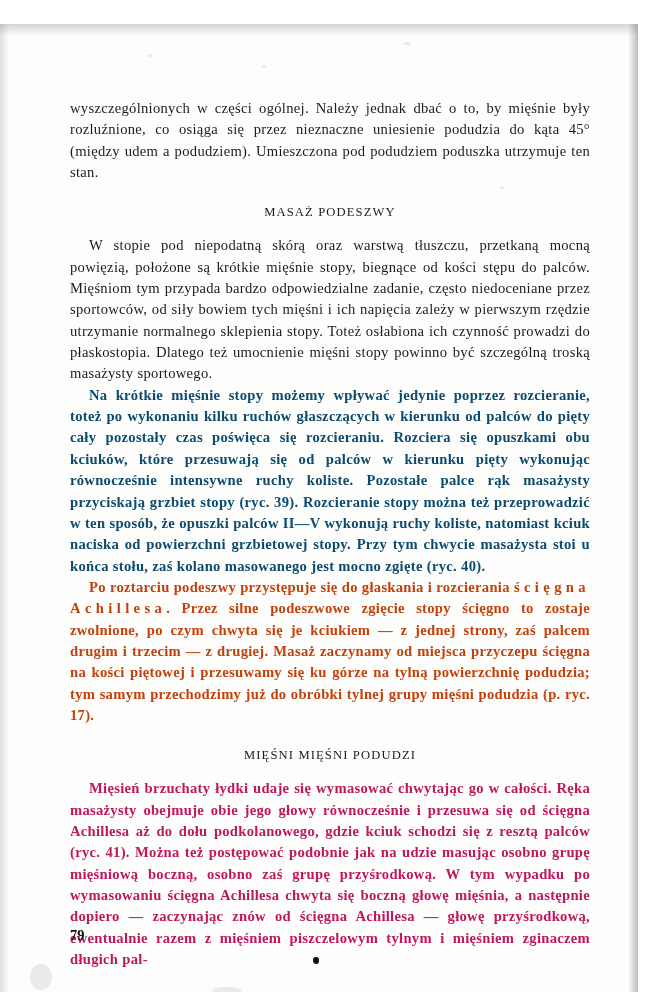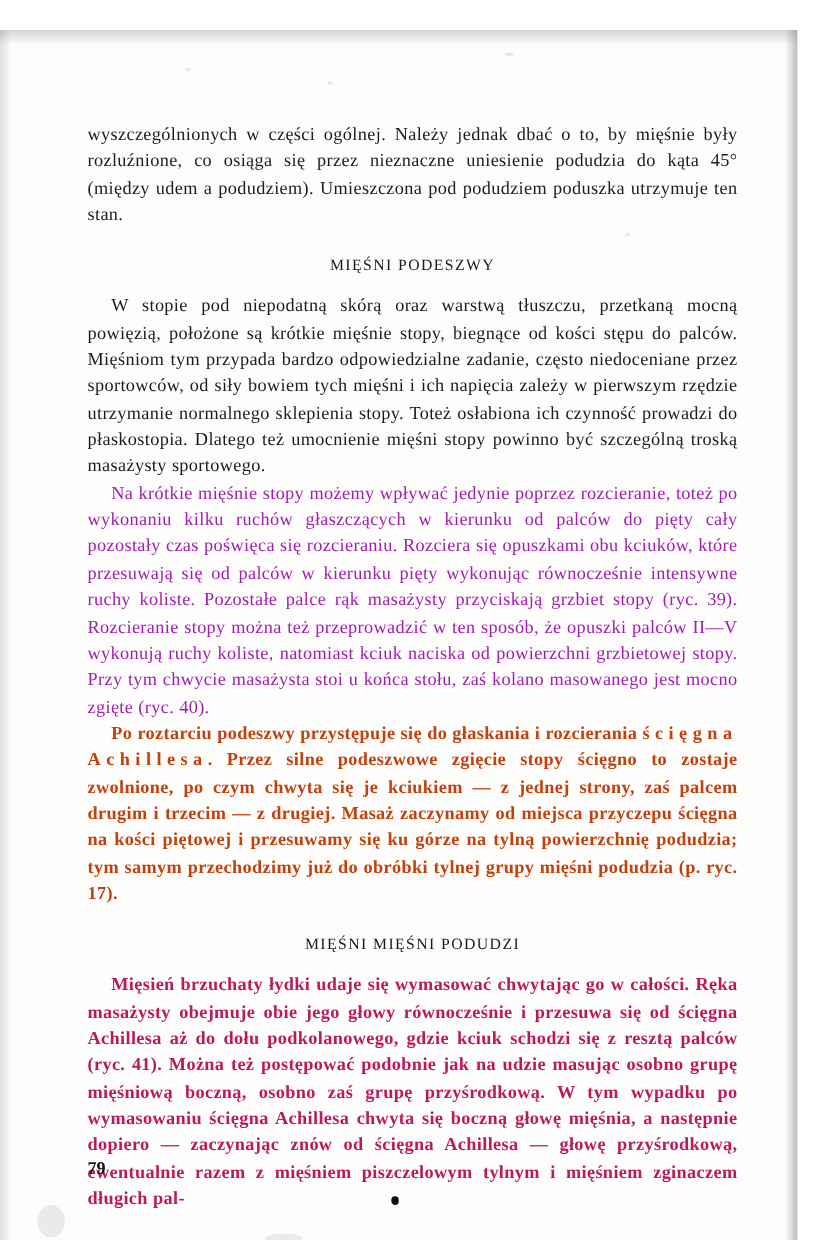--- a/index.html
+++ b/index.html
@@ -59,21 +59,21 @@
     color: #161616;
     letter-spacing: 0.02em;
     word-spacing: 0.01em;
   }
   p.para.indent {
     text-indent: 19px;
   }
 
   
   p.ink-1 { color: #1b1b1b; }
-  p.ink-2 { color: #a21caf; font-weight: 400; }
+  p.ink-2 { color: #0c4a6e; font-weight: 700; }
   p.ink-3 { color: #c2410c; font-weight: 700; }
   p.ink-4 { color: #be185d; font-weight: 700; }
 
   h2.section-heading {
     margin: 0;
     font-size: 12.6px;
     font-weight: 400;
     text-align: center;
     letter-spacing: 0.09em;
     color: #1a1a1a;
@@ -120,21 +120,21 @@
   <div class="scan-speck" style="left:262px; top:41px; width:4px; height:3px;"></div>
   <div class="scan-speck" style="left:500px; top:162px; width:4px; height:3px;"></div>
   <div class="scan-speck" style="left:212px; top:963px; width:30px; height:7px;"></div>
   <div class="scan-speck" style="left:30px; top:940px; width:22px; height:26px;"></div>
 
   <div id="text-column">
 
     <p class="para ink-1">wyszczególnionych w części ogólnej. Należy jednak dbać o to, by mięśnie były rozluźnione, co osiąga się przez nieznaczne uniesienie podudzia do kąta 45° (między udem a podudziem). Umieszczona pod podudziem poduszka utrzymuje ten stan.</p>
 
     <div class="spacer-before-heading"></div>
-    <h2 class="section-heading">MIĘŚNI PODESZWY</h2>
+    <h2 class="section-heading">MASAŻ PODESZWY</h2>
     <div class="spacer-after-heading"></div>
 
     <p class="para indent ink-1">W stopie pod niepodatną skórą oraz warstwą tłuszczu, przetkaną mocną powięzią, położone są krótkie mięśnie stopy, biegnące od kości stępu do palców. Mięśniom tym przypada bardzo odpowiedzialne zadanie, często niedoceniane przez sportowców, od siły bowiem tych mięśni i ich napięcia zależy w pierwszym rzędzie utrzymanie normalnego sklepienia stopy. Toteż osłabiona ich czynność prowadzi do płaskostopia. Dlatego też umocnienie mięśni stopy powinno być szczególną troską masażysty sportowego.</p>
 
     <p class="para indent ink-2">Na krótkie mięśnie stopy możemy wpływać jedynie poprzez rozcieranie, toteż po wykonaniu kilku ruchów głaszczących w kierunku od palców do pięty cały pozostały czas poświęca się rozcieraniu. Rozciera się opuszkami obu kciuków, które przesuwają się od palców w kierunku pięty wykonując równocześnie intensywne ruchy koliste. Pozostałe palce rąk masażysty przyciskają grzbiet stopy (ryc. 39). Rozcieranie stopy można też przeprowadzić w ten sposób, że opuszki palców II—V wykonują ruchy koliste, natomiast kciuk naciska od powierzchni grzbietowej stopy. Przy tym chwycie masażysta stoi u końca stołu, zaś kolano masowanego jest mocno zgięte (ryc. 40).</p>
 
     <p class="para indent ink-3"><span>Po roztarciu podeszwy przystępuje się do głaskania i rozcierania </span><span class="spaced-caps">ścięgna Achillesa</span><span>. Przez silne podeszwowe zgięcie stopy ścięgno to zostaje zwolnione, po czym chwyta się je kciukiem — z jednej strony, zaś palcem drugim i trzecim — z drugiej. Masaż zaczynamy od miejsca przyczepu ścięgna na kości piętowej i przesuwamy się ku górze na tylną powierzchnię podudzia; tym samym przechodzimy już do obróbki tylnej grupy mięśni podudzia (p. ryc. 17).</span></p>
 
     <div class="spacer-before-heading"></div>
     <h2 class="section-heading">MIĘŚNI MIĘŚNI PODUDZI</h2>

